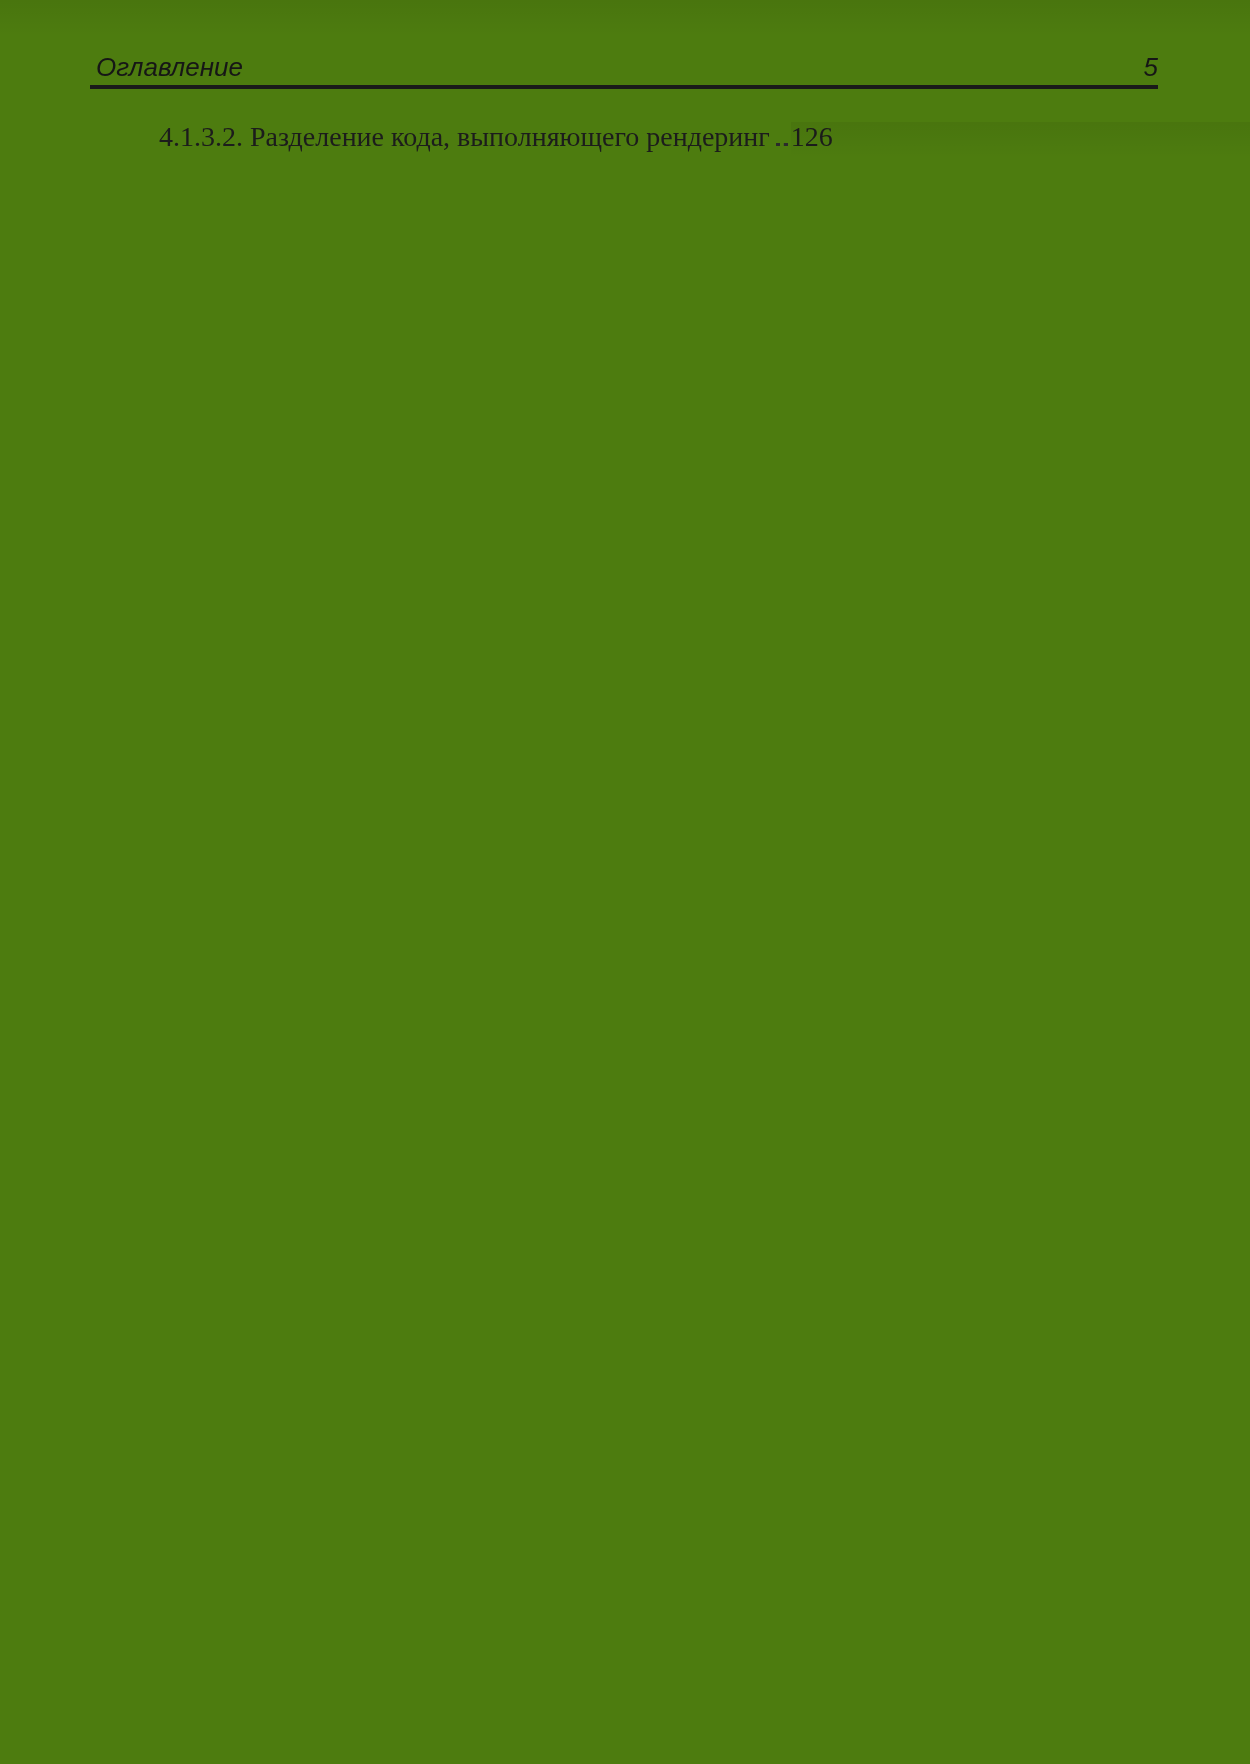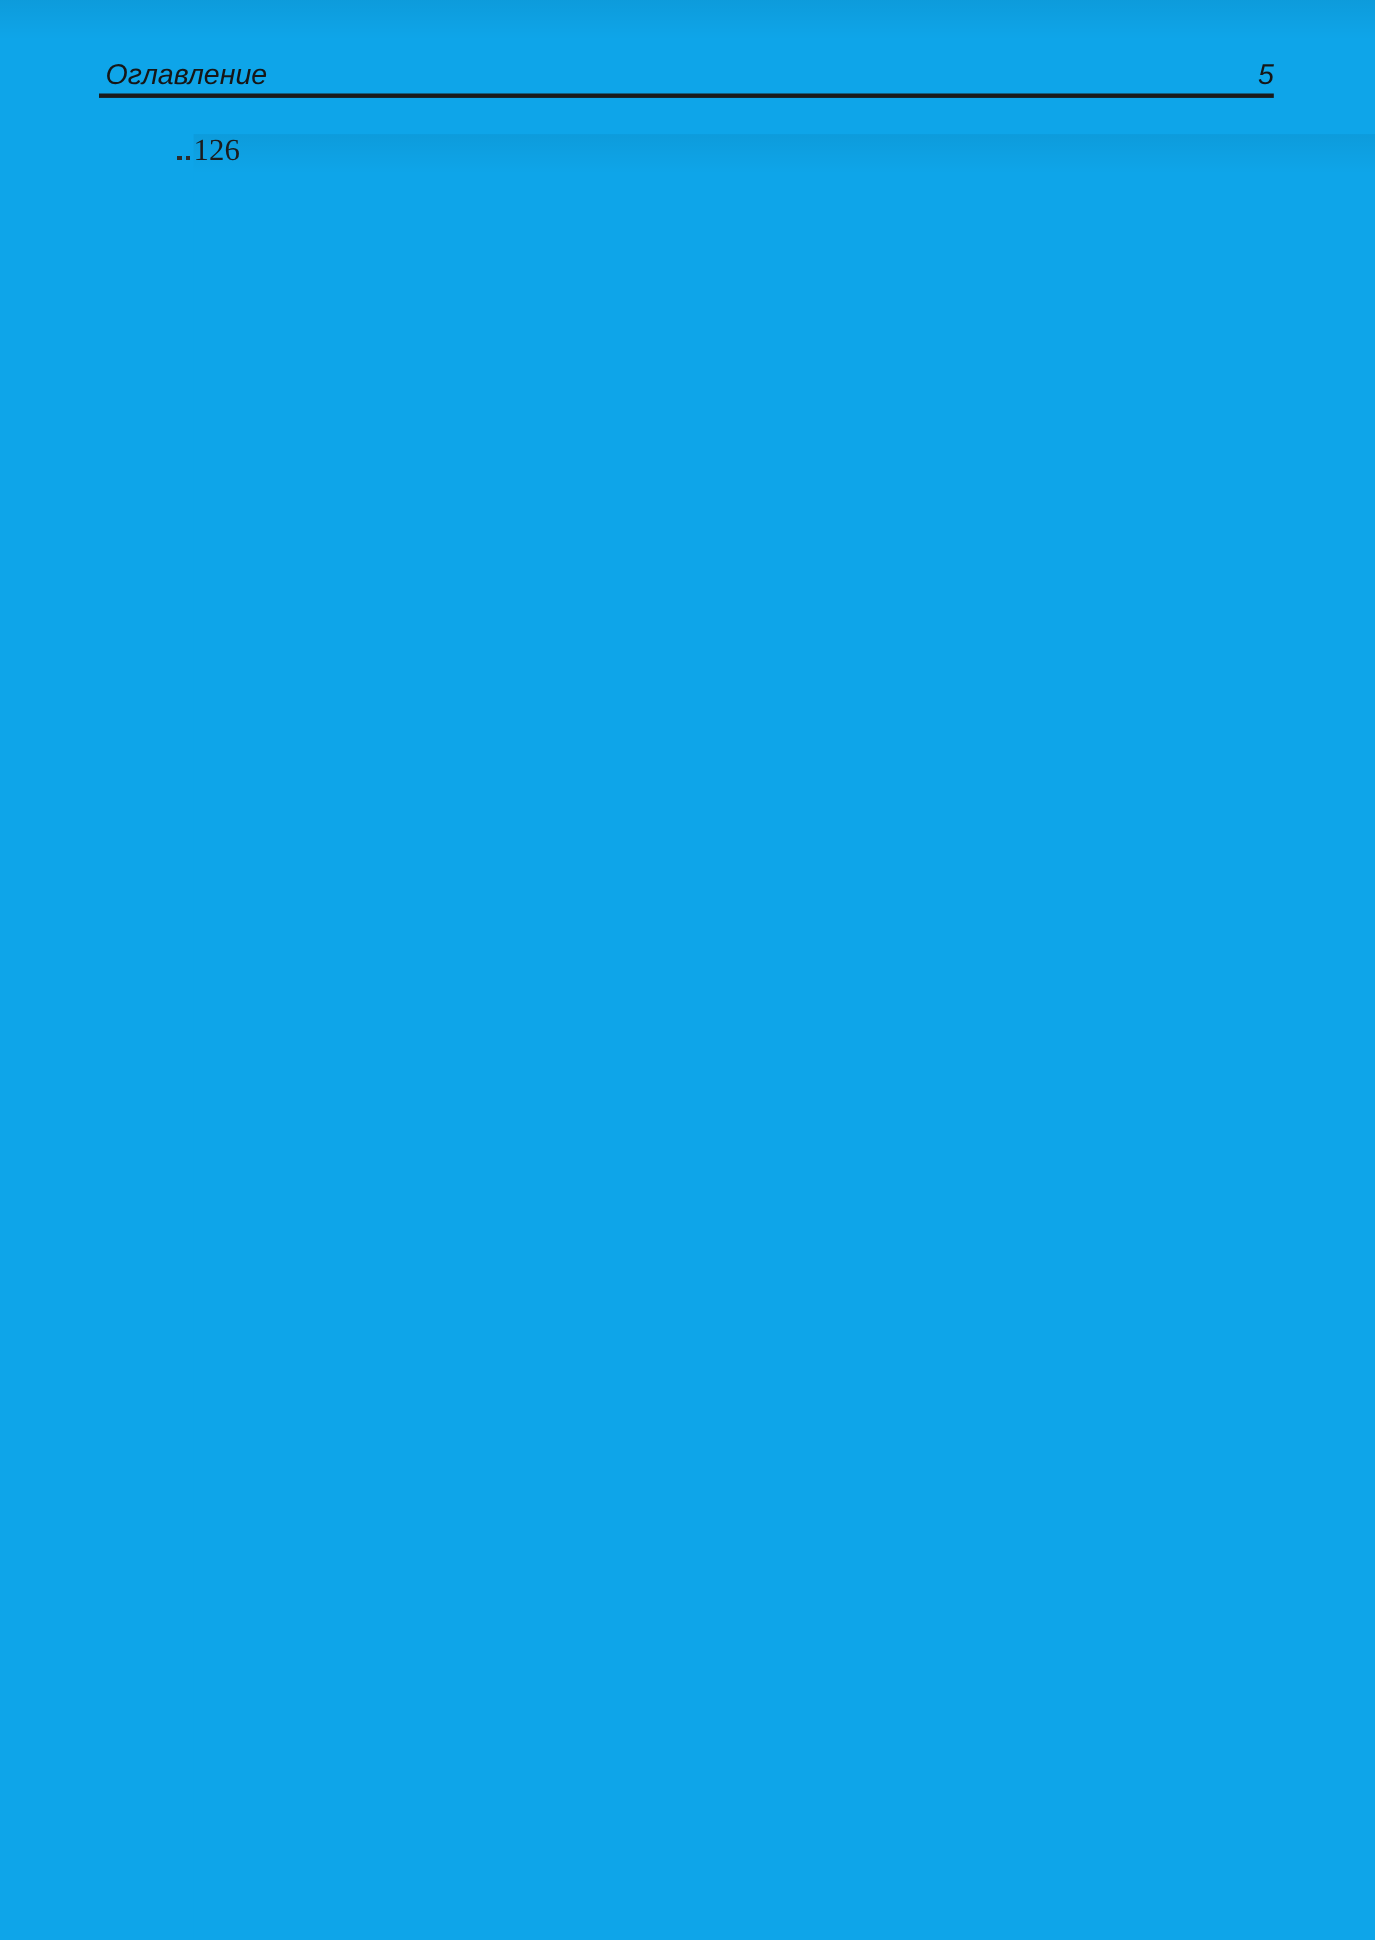--- a/index.html
+++ b/index.html
@@ -6,21 +6,21 @@
   body{
     width:1250px;height:1764px;
     background:#f7f7f7;
     font-family:"Liberation Serif","DejaVu Serif",serif;
     color:#1c1c1c;
     overflow:hidden;
   }
   .page{
     position:relative;
     width:1250px;height:1764px;
-    background:#0ea5e9;
+    background:#4d7c0f;
   }
   
   .page::before{
     content:"";
     position:absolute;left:0;top:0;width:100%;height:36px;
     background:linear-gradient(to bottom, rgba(0,0,0,0.06), rgba(0,0,0,0));
     pointer-events:none;
   }
   .page-header{
     position:absolute;
@@ -71,17 +71,18 @@
 <div class="page">
   <header class="page-header">
     <span class="header-title">Оглавление</span>
     <span class="header-page-number">5</span>
   </header>
 
   <div class="header-rule"></div>
 
   <main class="toc" id="toc-list">
       <div class="row lv-2">
+    <span class="label">4.1.3.2. Разделение кода, выполняющего рендеринг</span>
     <span class="leader"></span>
     <span class="page">126</span>
   </div>
     </main>
 </div>
 
 </body></html>

